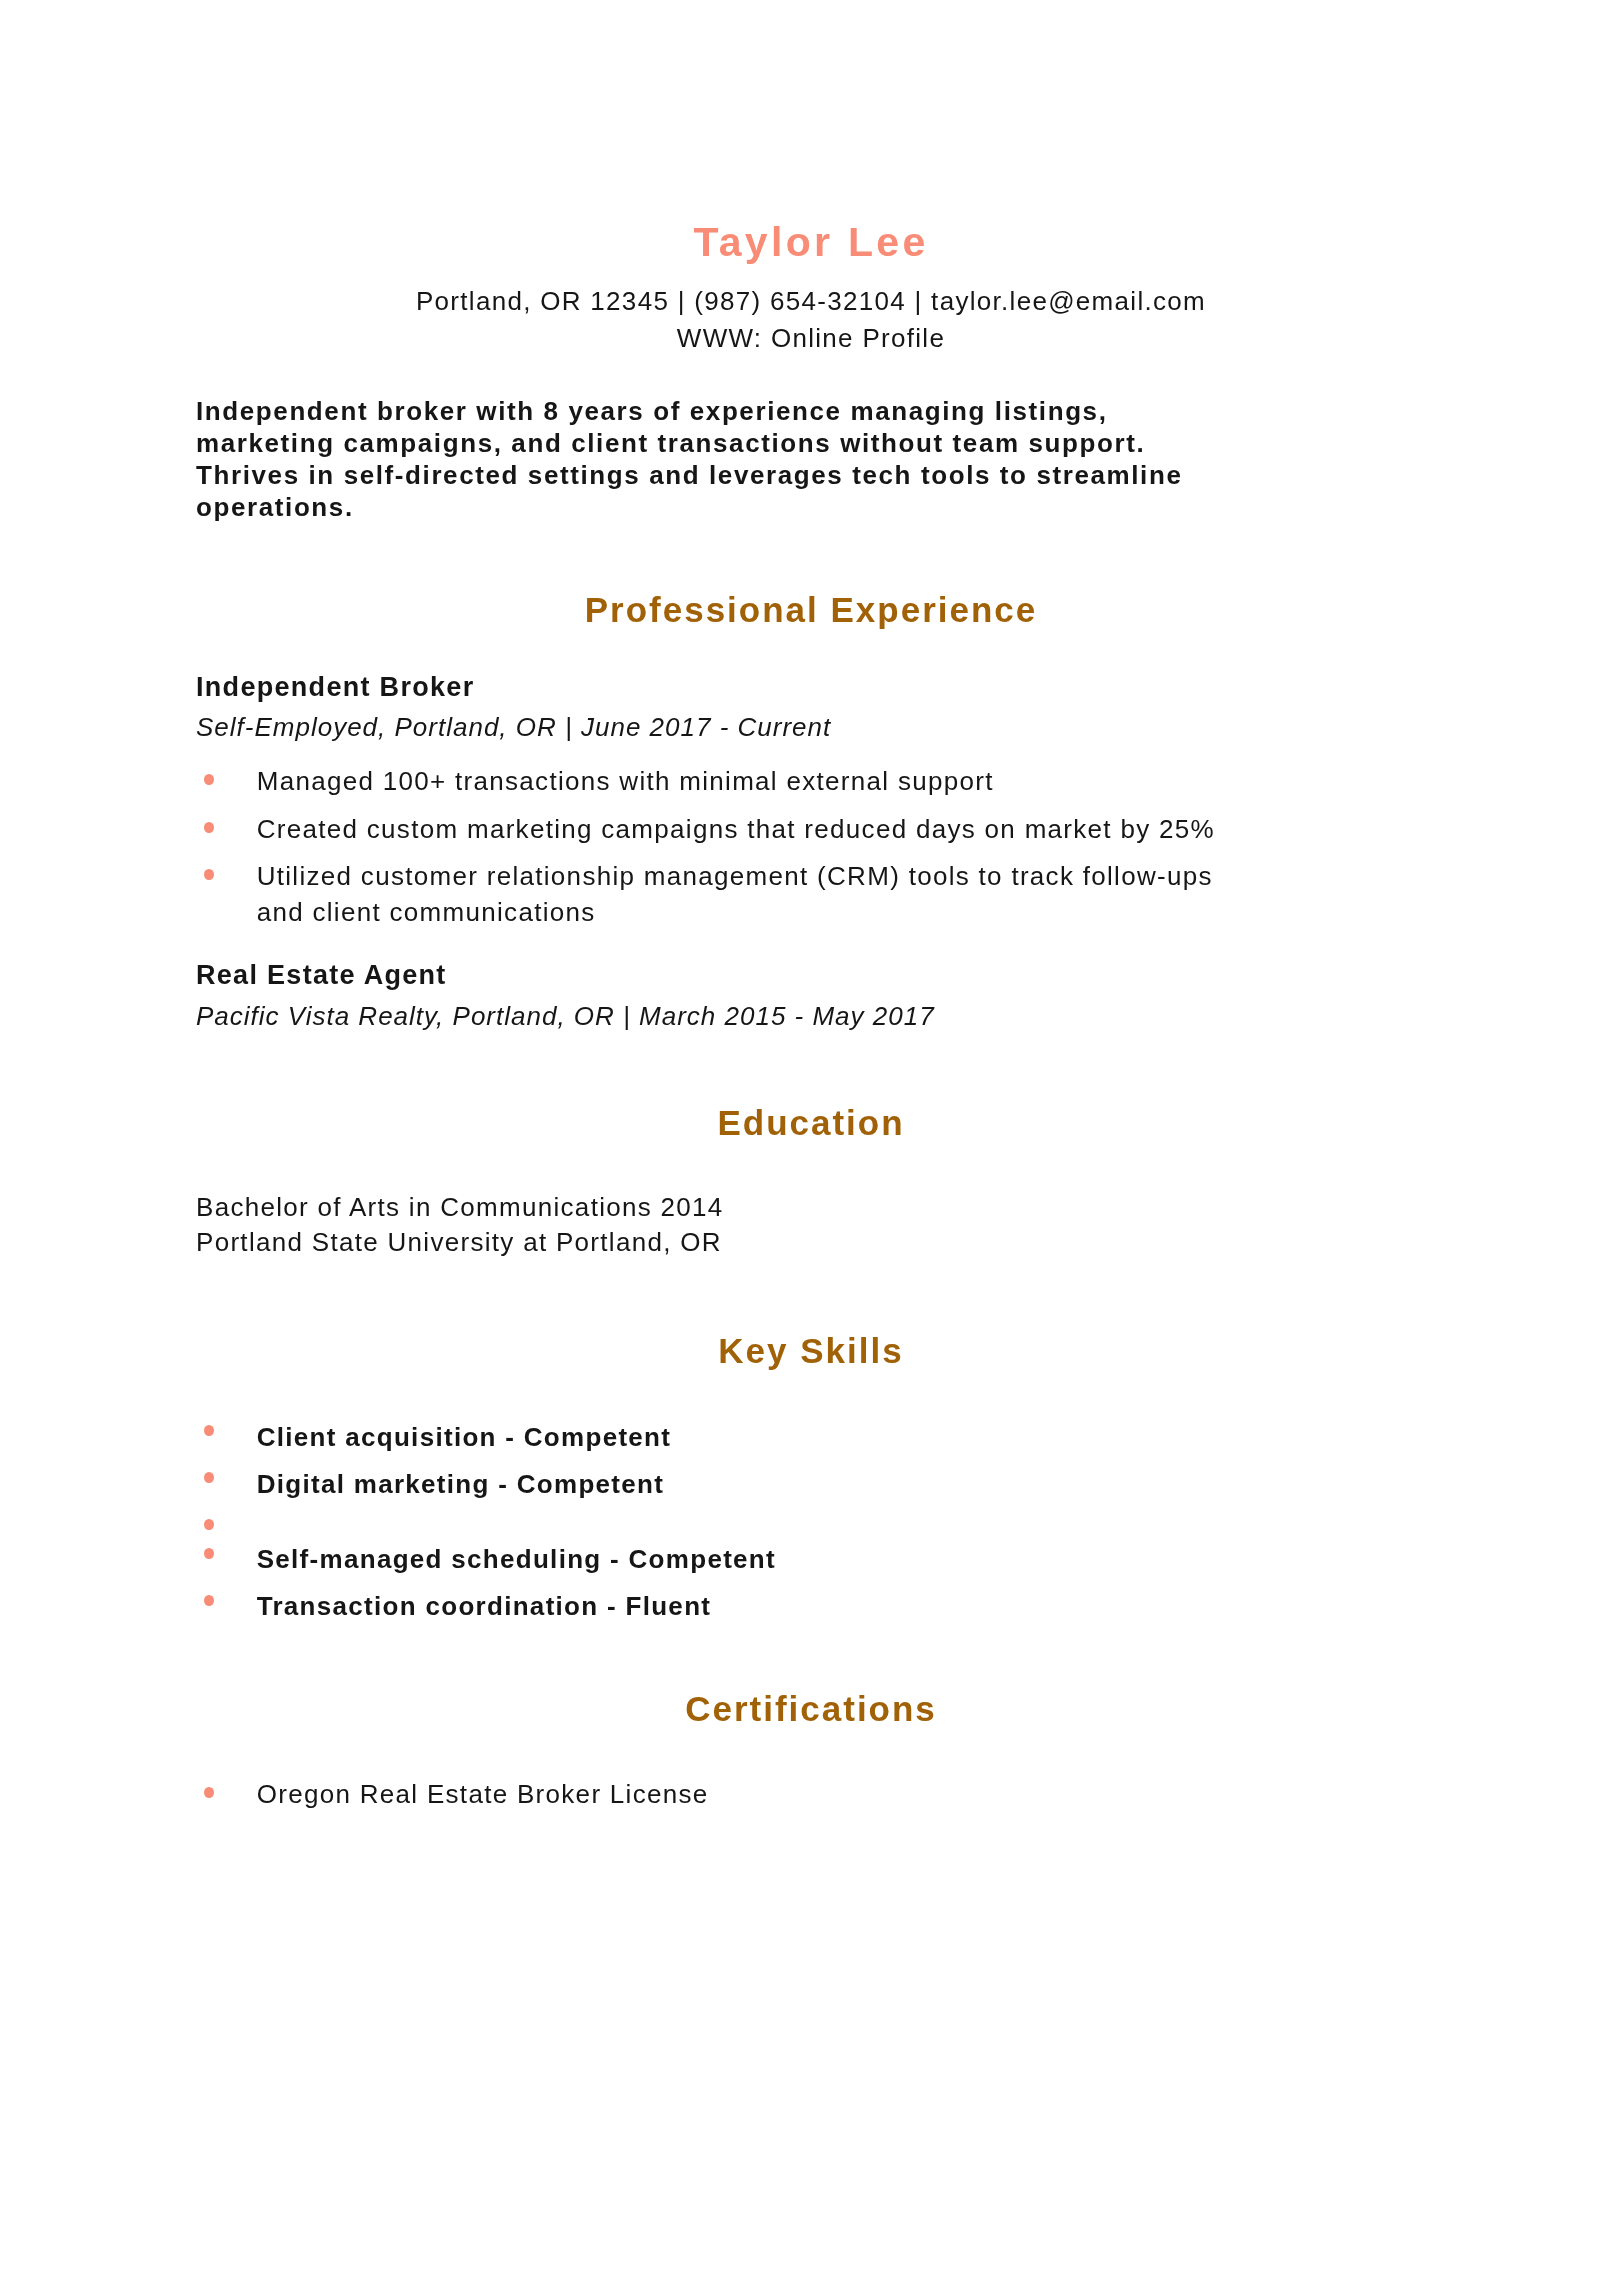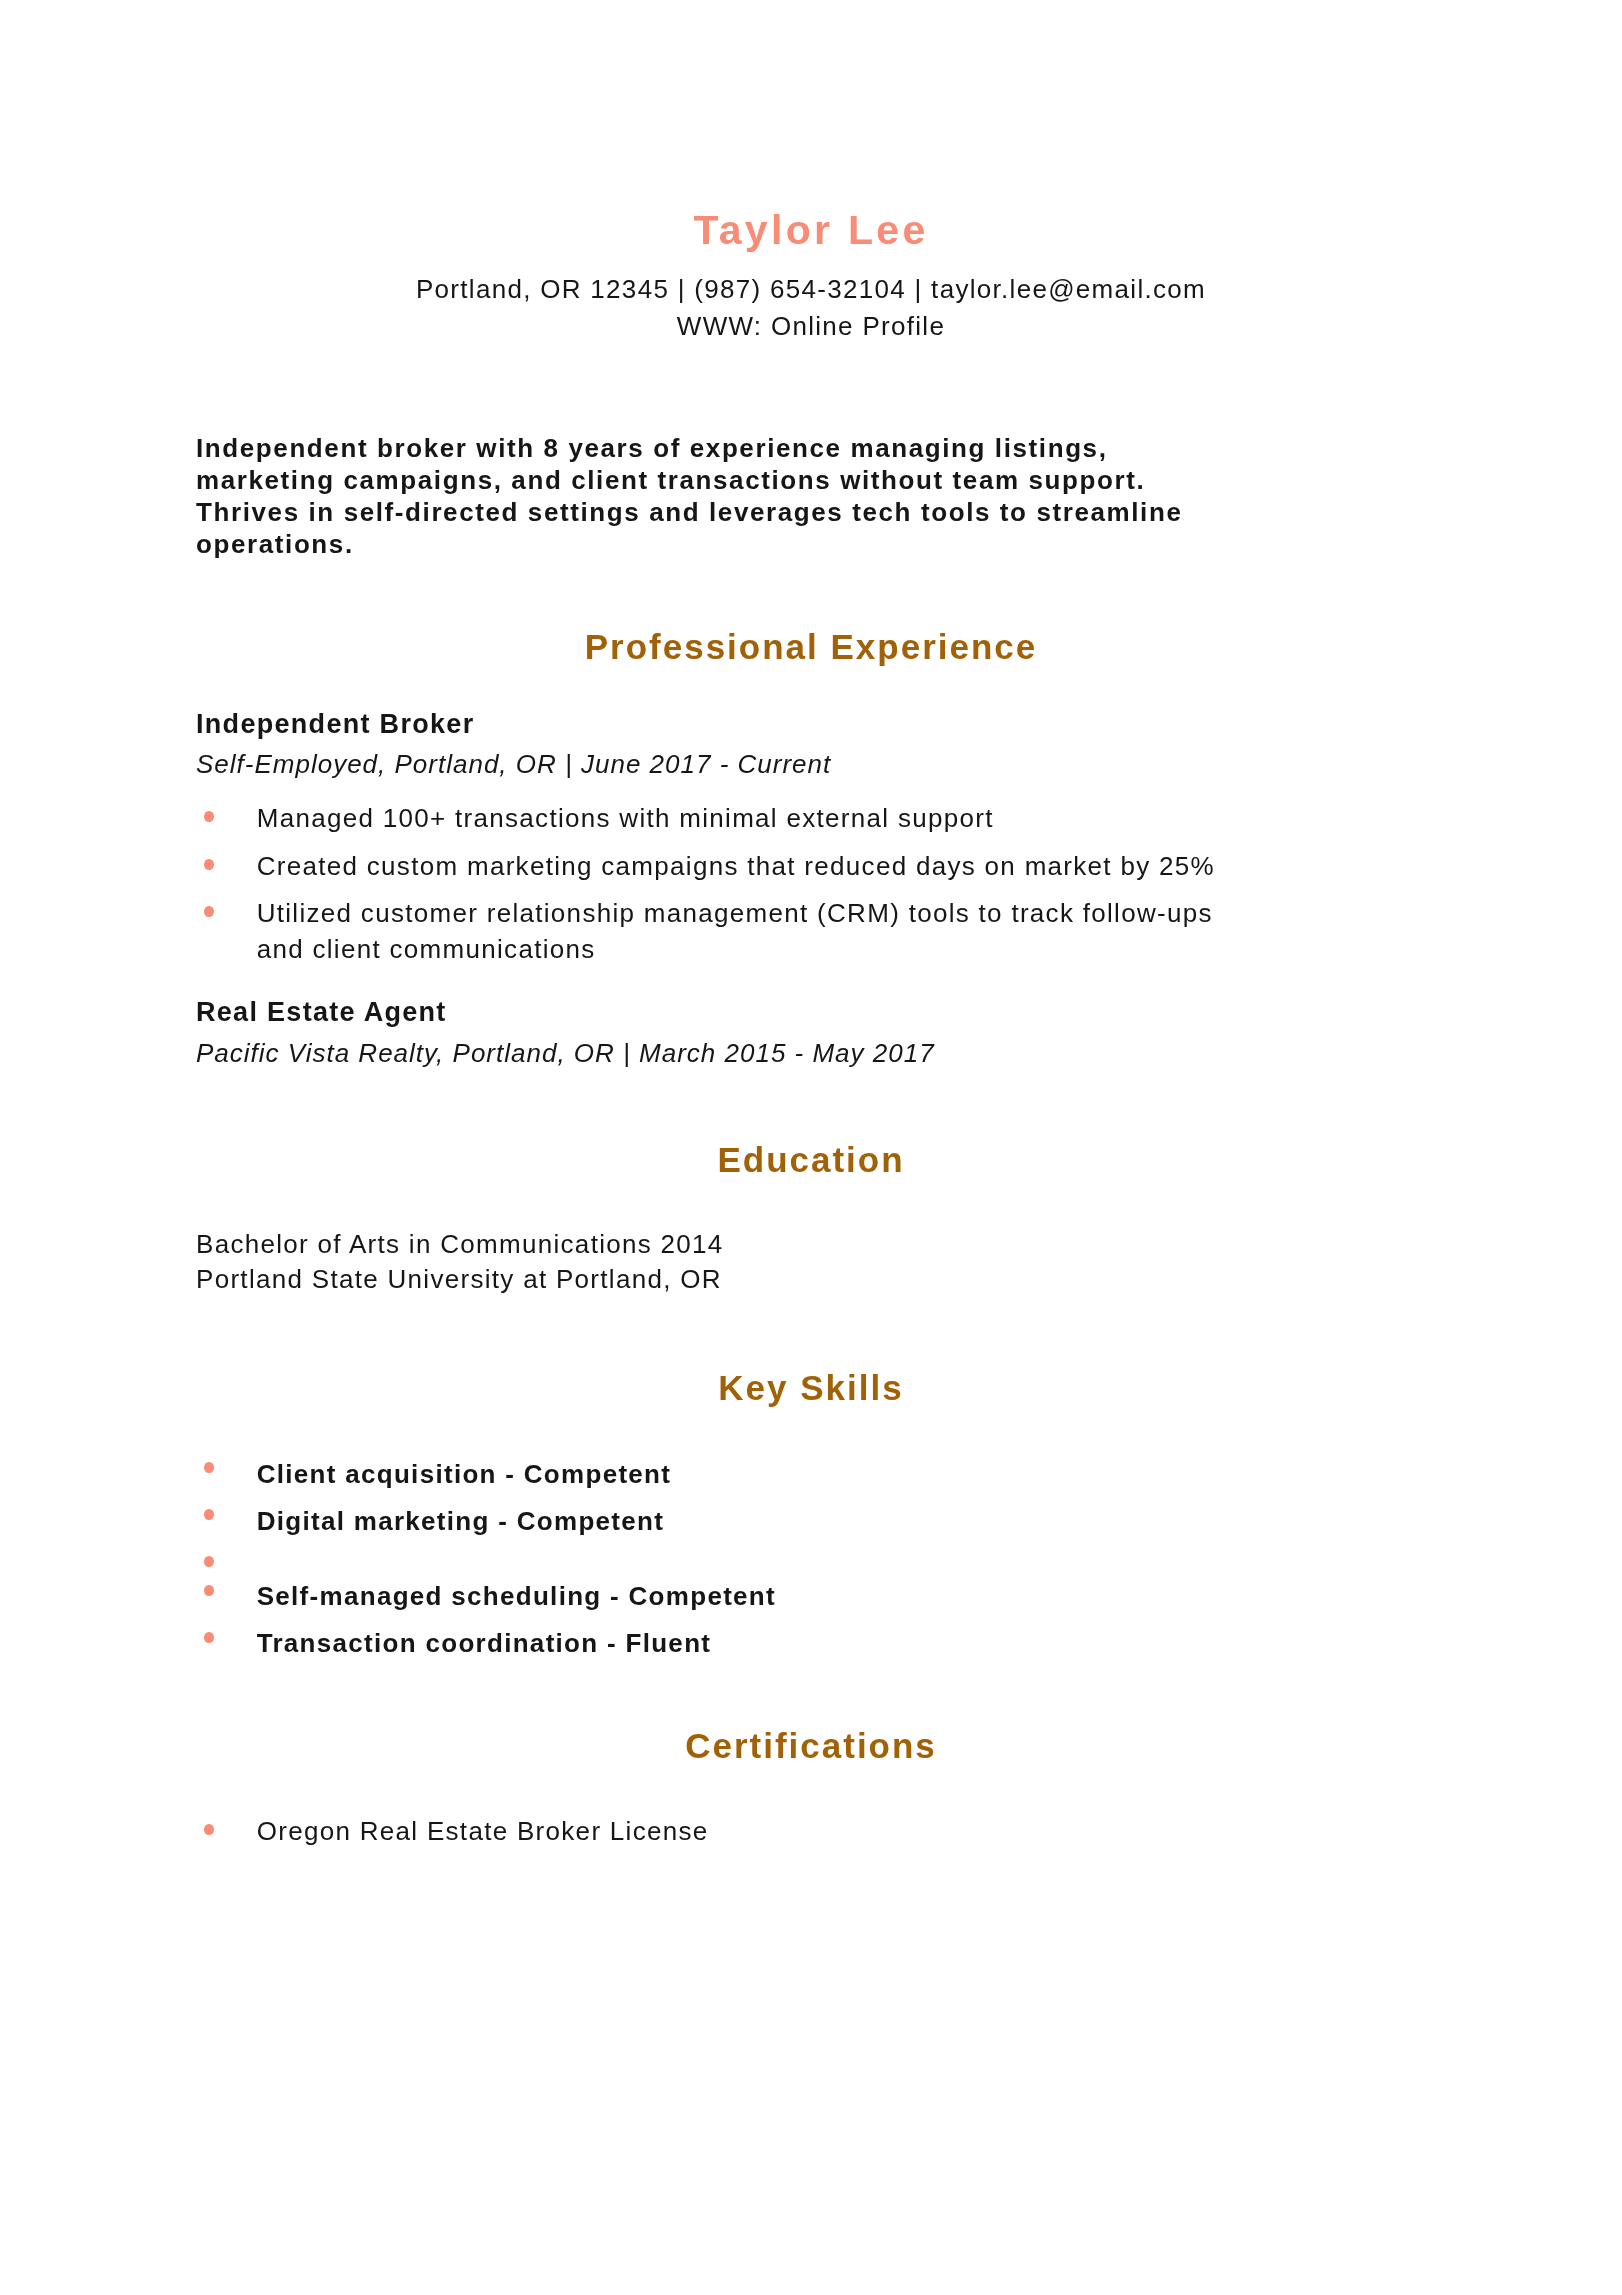--- a/index.html
+++ b/index.html
@@ -10,37 +10,37 @@
     margin:0 auto;
     background:#ffffff;
     font-family:"Liberation Sans", sans-serif;
     color:#161616;
     overflow:hidden;
     box-sizing:border-box;
     padding:203px 196px 0 196px;
   }
   
   .name{
-    margin:4px;
+    margin:16px;
     text-align:center;
     font-size:41px;
     font-weight:bold;
     letter-spacing:3.3px;
     color:#F88C76;
   }
   .contact{
     text-align:center;
     font-size:26px;
     letter-spacing:1.3px;
     line-height:37px;
   }
   .contact-block{margin-top:17px;}
   
   .summary{
-    margin:87px 0 0 0;
+    margin:38px 0 0 0;
     font-size:26px;
     font-weight:bold;
     letter-spacing:1.6px;
     line-height:32px;
     white-space:pre-line;
   }
   
   .section-heading{
     margin:0;
     text-align:center;

